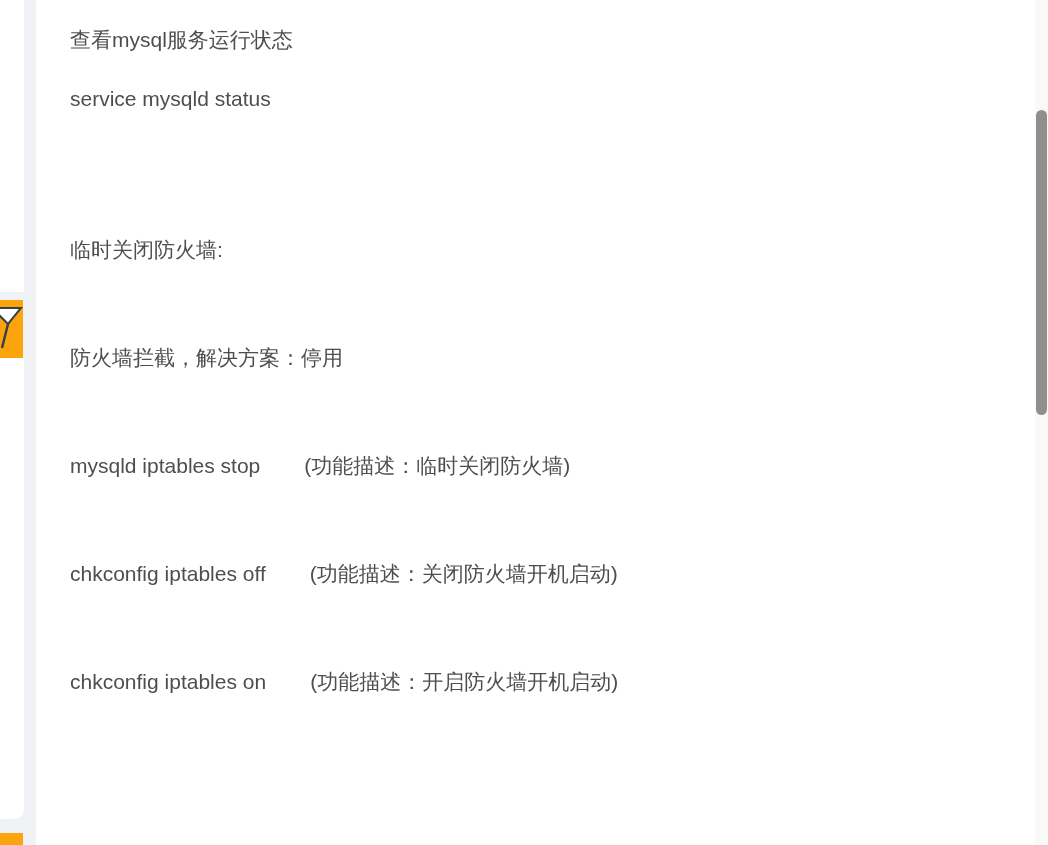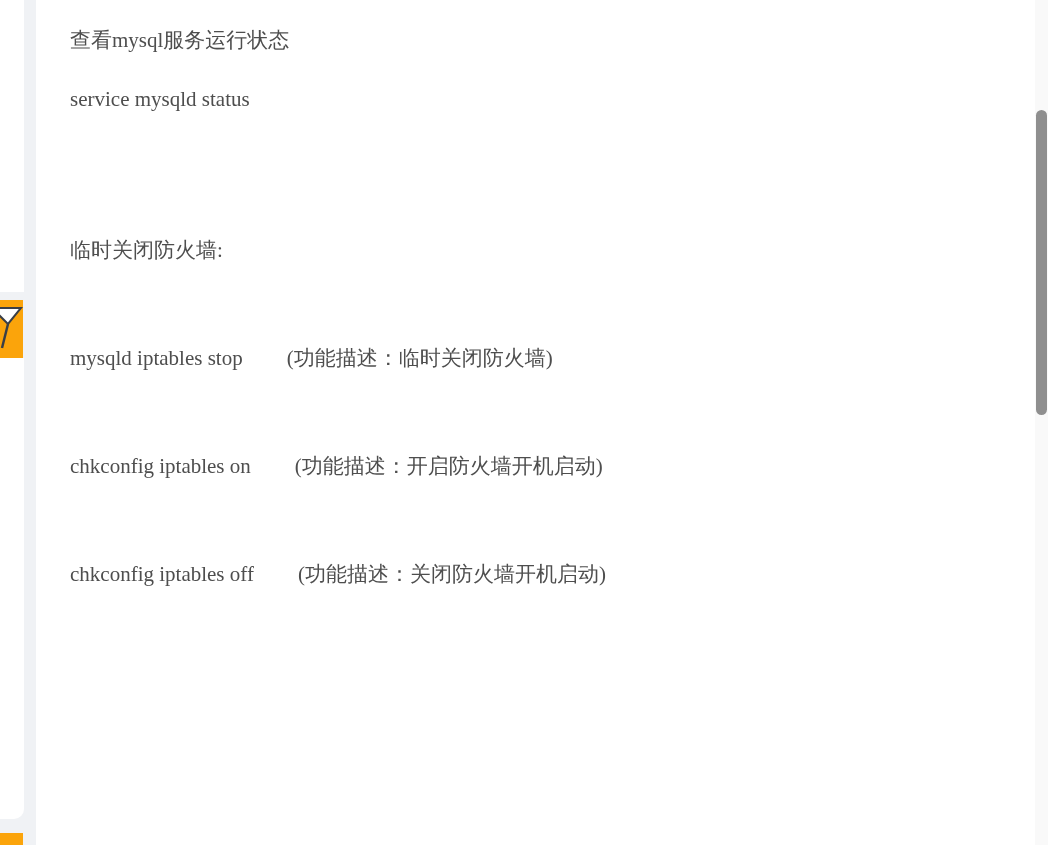--- a/index.html
+++ b/index.html
@@ -61,21 +61,20 @@
     cursor: pointer;
   }
 
   
   .content {
     position: absolute;
     left: 36px; top: 0; right: 13px; bottom: 0;
     padding: 22px 0 0 34px;
     font-size: 21px;
     overflow: hidden;
-    font-family: Liberation Serif, serif;
   }
   .para {
     margin: 0 0 23px 0;
     line-height: 36px;
     color: #4e4e4e;
     white-space: pre-wrap;
   }
   .para.mb-lg   { margin-bottom: 43px; }
   .para.block   { margin-bottom: 48px; }
   .note-sm   { margin-left: 44px; margin-top: 41px; }
@@ -99,22 +98,23 @@
 </div>
 
 <main class="content">
 
   <p class="para">查看mysql服务运行状态</p>
 
   <p class="para mb-lg">service mysqld status</p>
 
   <div class="para block">
     <div>临时关闭防火墙:</div>
+    <div>防火墙拦截，解决方案：停用</div>
     <div><span>mysqld iptables stop</span><span class="note-sm">(功能描述：临时关闭防火墙)</span></div>
+    <div><span>chkconfig iptables off</span><span class="note-sm">(功能描述：关闭防火墙开机启动)</span></div>
     <div><span>chkconfig iptables on</span><span class="note-sm">(功能描述：开启防火墙开机启动)</span></div>
-    <div><span>chkconfig iptables off</span><span class="note-sm">(功能描述：关闭防火墙开机启动)</span></div>
   </div>
 
 </main>
 
 <div class="scroll-track">
   <div class="scroll-thumb" style="background:#8f8f8f;"></div>
 </div>
 
 </body></html>

